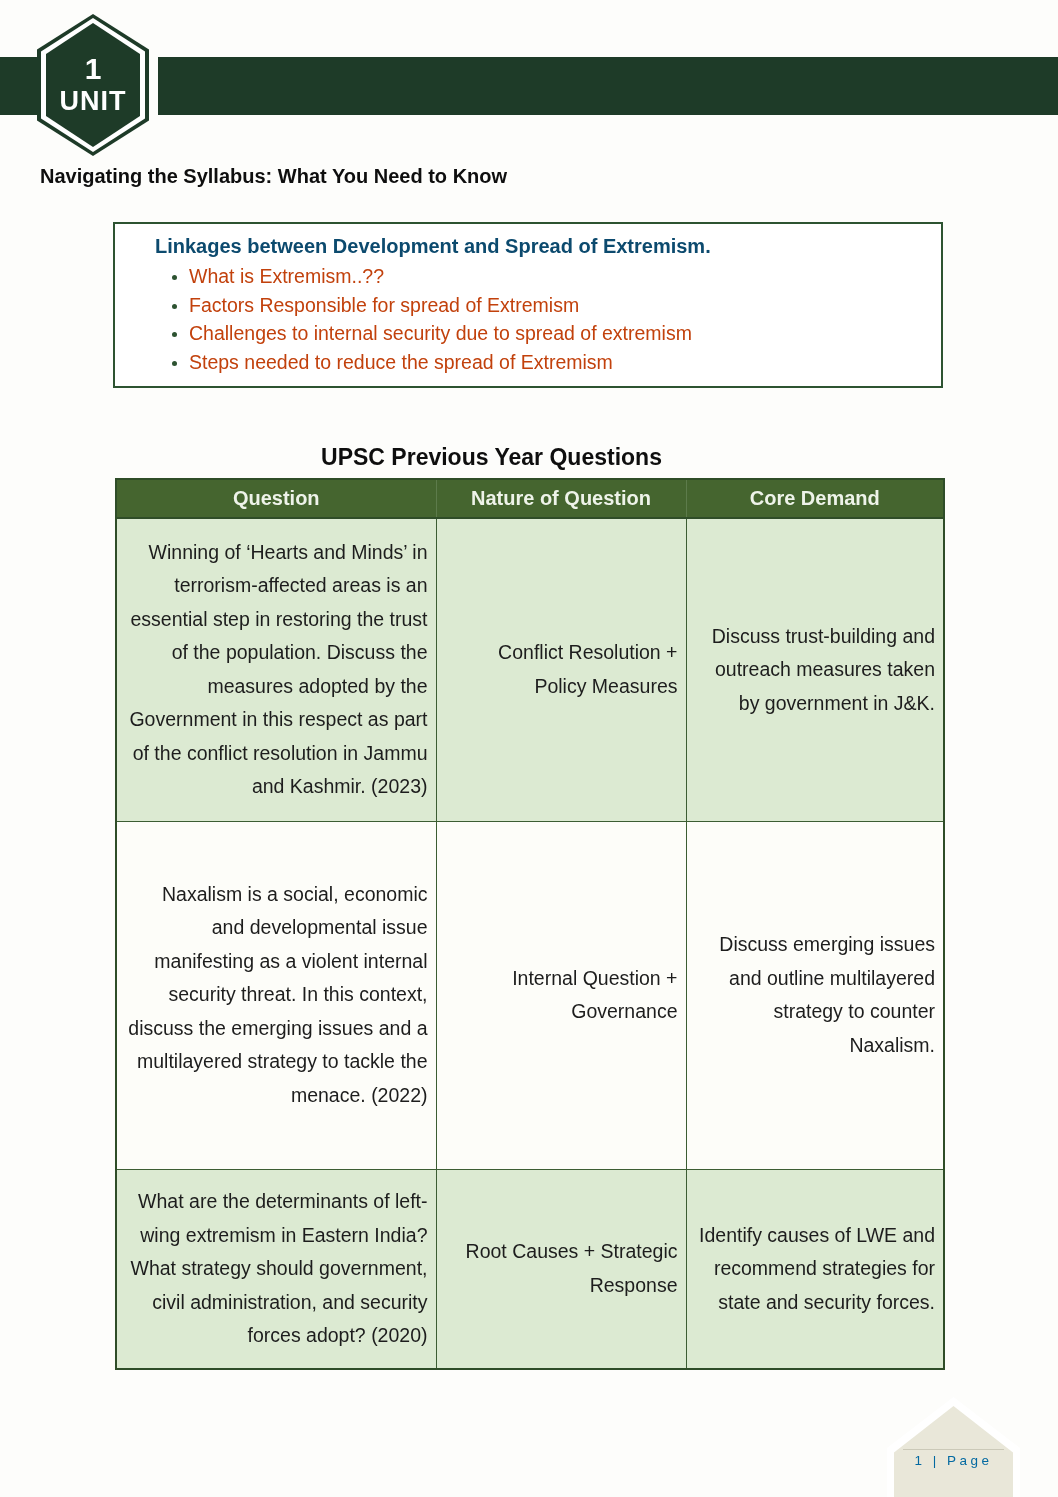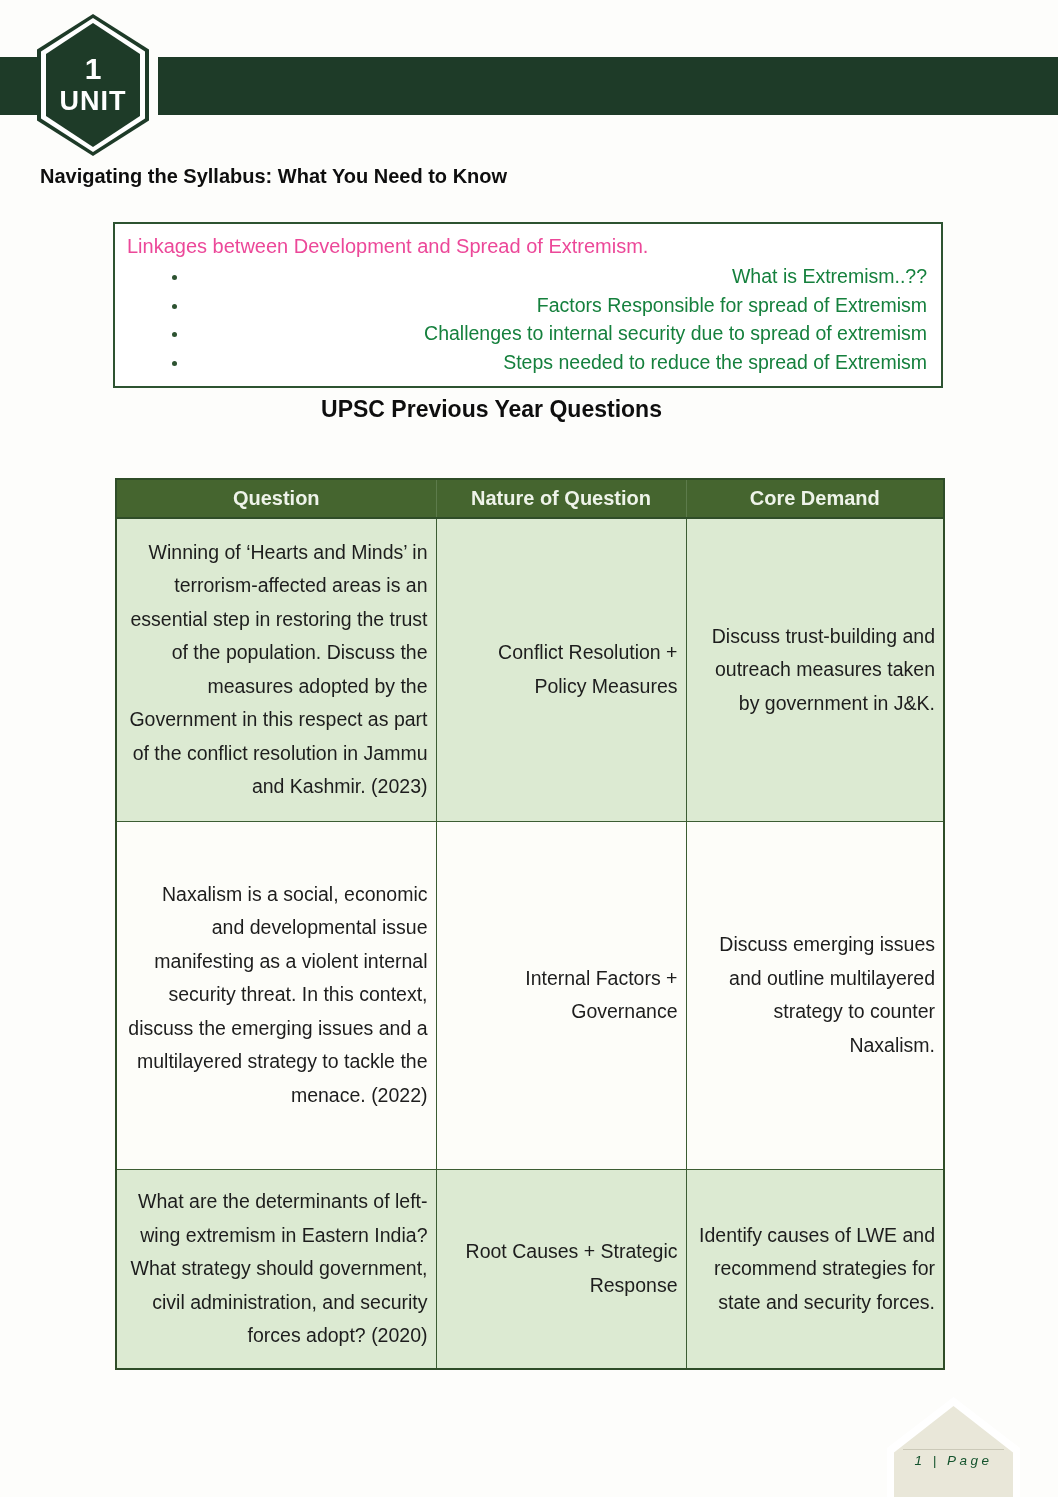--- a/index.html
+++ b/index.html
@@ -24,27 +24,27 @@
   .hex-inner { inset:9px; background:#1e3b28; display:flex; flex-direction:column; align-items:center; justify-content:center; color:#fff; font-weight:bold; }
   .hex-num  { font-size:30px; line-height:33px; }
   .hex-unit { font-size:27px; line-height:33px; letter-spacing:1px; }
 
   
   .syllabus-heading { position:absolute; left:40px; top:165px; font-size:20px; font-weight:bold; color:#0e0e0e;text-align:right; }
   .syllabus-box {
     position:absolute; left:113px; top:222px; width:830px; height:166px;
     background:#ffffff; border:2px solid #2d5331; padding:9px 14px 8px 12px;
   }
-  .syllabus-box-title { font-size:20px; font-weight:normal; color:#ec4899; line-height:27px; }
+  .syllabus-box-title { font-size:20px; font-weight:bold; color:#0c4a6e; line-height:27px;margin-left:28px; }
   .syllabus-bullets { margin:5px 0 0 0; padding-left:62px; list-style:disc; }
-  .syllabus-bullets li { font-size:19.5px; line-height:22px; margin-bottom:6.5px; color:#15803d;text-align:right; }
+  .syllabus-bullets li { font-size:19.5px; line-height:22px; margin-bottom:6.5px; color:#c2410c; }
   .syllabus-bullets li::marker { color:#2d5331; font-size:17px; }
 
   
-  .pyq-title { position:absolute; left:40px; top:396px; width:903px; text-align:center; font-size:23px; font-weight:bold; color:#0e0e0e; }
+  .pyq-title { position:absolute; left:40px; top:444px; width:903px; text-align:center; font-size:23px; font-weight:bold; color:#0e0e0e; }
   .pyq-table {
     position:absolute; left:115px; top:478px; width:828px;
     border-collapse:collapse; table-layout:fixed; border:2px solid #2f4d28;
   }
   .pyq-table th {
     background:#45652f; color:#eef3e9; font-size:20px; font-weight:bold;
     height:39px; border:1px solid #5d7b4b; border-bottom:2px solid #2f4d28; padding:0 4px;
   }
   .pyq-table td {
     border:1px solid #3c5d33; font-size:19.5px; line-height:33.5px; color:#1d1d1d;
@@ -67,21 +67,21 @@
     display:flex; align-items:center; justify-content:center; flex:0 0 auto;
   }
   .tg-url { color:#ffffff; font-weight:bold; font-size:19px; letter-spacing:.2px; }
   .page-badge { position:absolute; right:38px; bottom:0; width:133px; height:100px; }
   .badge-shape { position:absolute; clip-path:polygon(50% 0,100% 51%,100% 100%,0 100%,0 51%); }
   .badge-outer { inset:0; background:#ffffff; }
   .badge-inner { left:7px; right:7px; top:9px; bottom:0; background:#e9e7d9; }
   .badge-line { position:absolute; left:16px; right:16px; top:52px; height:1px; background:#cbc9b8; }
   .badge-text {
     position:absolute; left:0; right:0; top:56px; text-align:center;
-    font-size:13.5px; letter-spacing:3.5px; color:#14532d; font-family:"Liberation Sans", sans-serif;font-style:italic;
+    font-size:13.5px; letter-spacing:3.5px; color:#0369a1; font-family:"Liberation Sans", sans-serif;
   }
 </style>
 </head>
 <body>
 
 <div class="page">
 
   <div class="header-bar"></div>
   <div class="header-gap"></div>
   <div class="hex">
@@ -119,21 +119,21 @@
         </tr>
     </thead>
     <tbody>
         <tr class="row-odd">
           <td>Winning of ‘Hearts and Minds’ in terrorism-affected areas is an essential step in restoring the trust of the population. Discuss the measures adopted by the Government in this respect as part of the conflict resolution in Jammu and Kashmir. (2023)</td>
           <td>Conflict Resolution + Policy Measures</td>
           <td>Discuss trust-building and outreach measures taken by government in J&amp;K.</td>
         </tr>
         <tr class="row-even">
           <td>Naxalism is a social, economic and developmental issue manifesting as a violent internal security threat. In this context, discuss the emerging issues and a multilayered strategy to tackle the menace. (2022)</td>
-          <td>Internal Factors + Governance</td>
+          <td>Internal Question + Governance</td>
           <td>Discuss emerging issues and outline multilayered strategy to counter Naxalism.</td>
         </tr>
         <tr class="row-odd">
           <td>What are the determinants of left-wing extremism in Eastern India? What strategy should government, civil administration, and security forces adopt? (2020)</td>
           <td>Root Causes + Strategic Response</td>
           <td>Identify causes of LWE and recommend strategies for state and security forces.</td>
         </tr>
       </tbody>
   </table>
 

